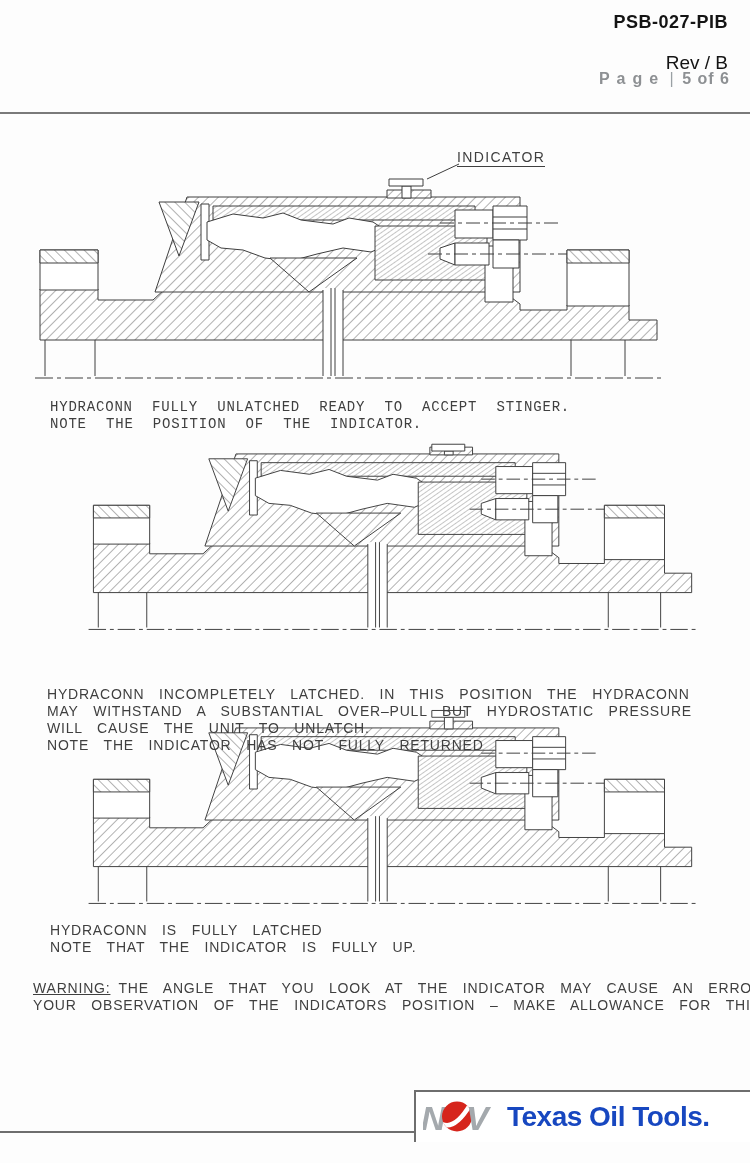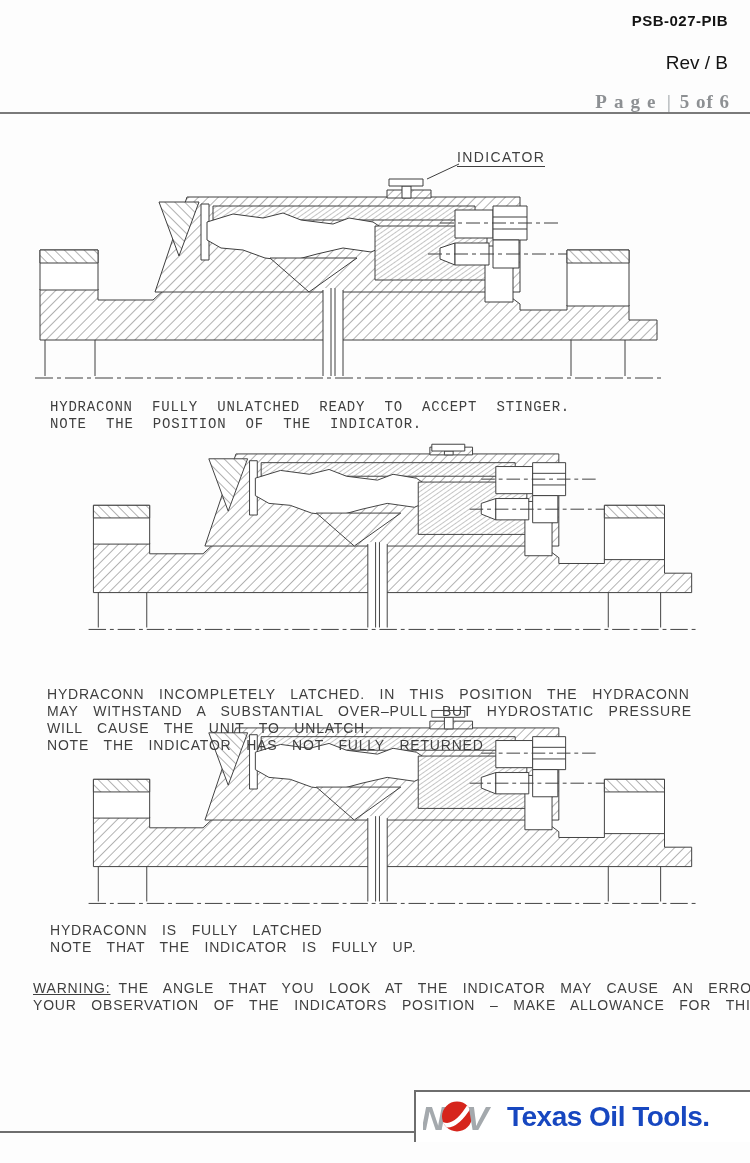--- a/index.html
+++ b/index.html
@@ -1,21 +1,21 @@
 <!DOCTYPE html>
 <html><head>
 <meta charset="utf-8">
 <style>
   html,body{margin:0;padding:0;background:#e8e8e8;}
   .page{position:relative;width:750px;height:1163px;background:#fdfdfd;overflow:hidden;
         font-family:"Liberation Sans",sans-serif;}
   
-  .doc-num{position:absolute;right:22px;top:12px;font-size:15px;font-weight:bold;color:#141414;letter-spacing:0.5px;text-align:right;}
+  .doc-num{position:absolute;right:22px;top:12px;font-size:18px;font-weight:bold;color:#141414;letter-spacing:0.5px;text-align:right;}
   .doc-rev{position:absolute;right:22px;top:52px;font-size:19px;font-weight:normal;color:#141414;}
-  .page-line{position:absolute;right:20px;top:91px;font-size:19px;color:#8d9093;font-weight:bold;font-family:Liberation Serif, serif;}
+  .page-line{position:absolute;right:20px;top:70px;font-size:16px;color:#8d9093;font-weight:bold;}
   .page-line .pl{letter-spacing:7px;}
   .page-line .sep{color:#9aa0a4;font-weight:normal;margin:0 4px 0 0;}
   .page-line .pn{letter-spacing:1px;}
   .header-rule{position:absolute;top:112px;left:0;width:750px;height:2px;background:#7a7a7a;}
   
   .cad{position:absolute;color:#3f3f3f;font-size:14px;line-height:17px;letter-spacing:0.8px;
        word-spacing:10px;white-space:nowrap;}
   .indicator-label{position:absolute;left:457px;top:149px;font-size:14px;letter-spacing:1.4px;
        color:#3f3f3f;border-bottom:1.5px solid #3f3f3f;padding-bottom:1px;}
   .cap1{left:50px;top:399px;font-family:Liberation Mono, monospace;}

